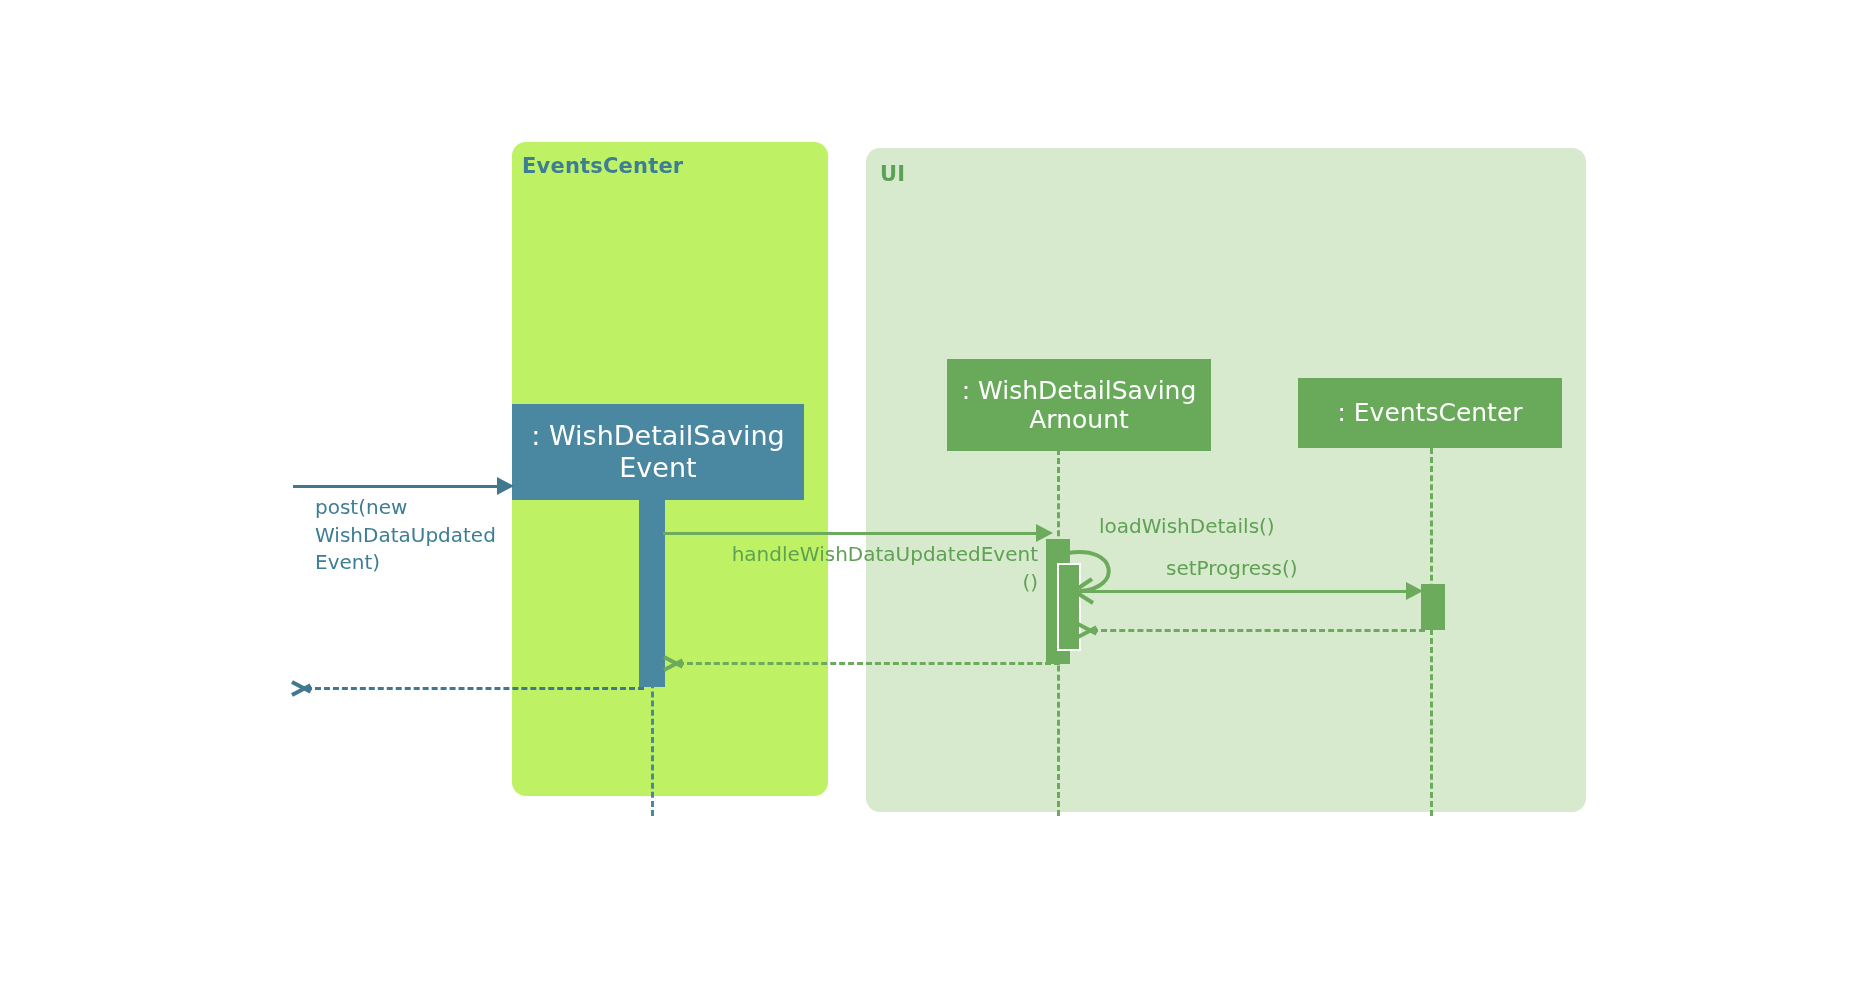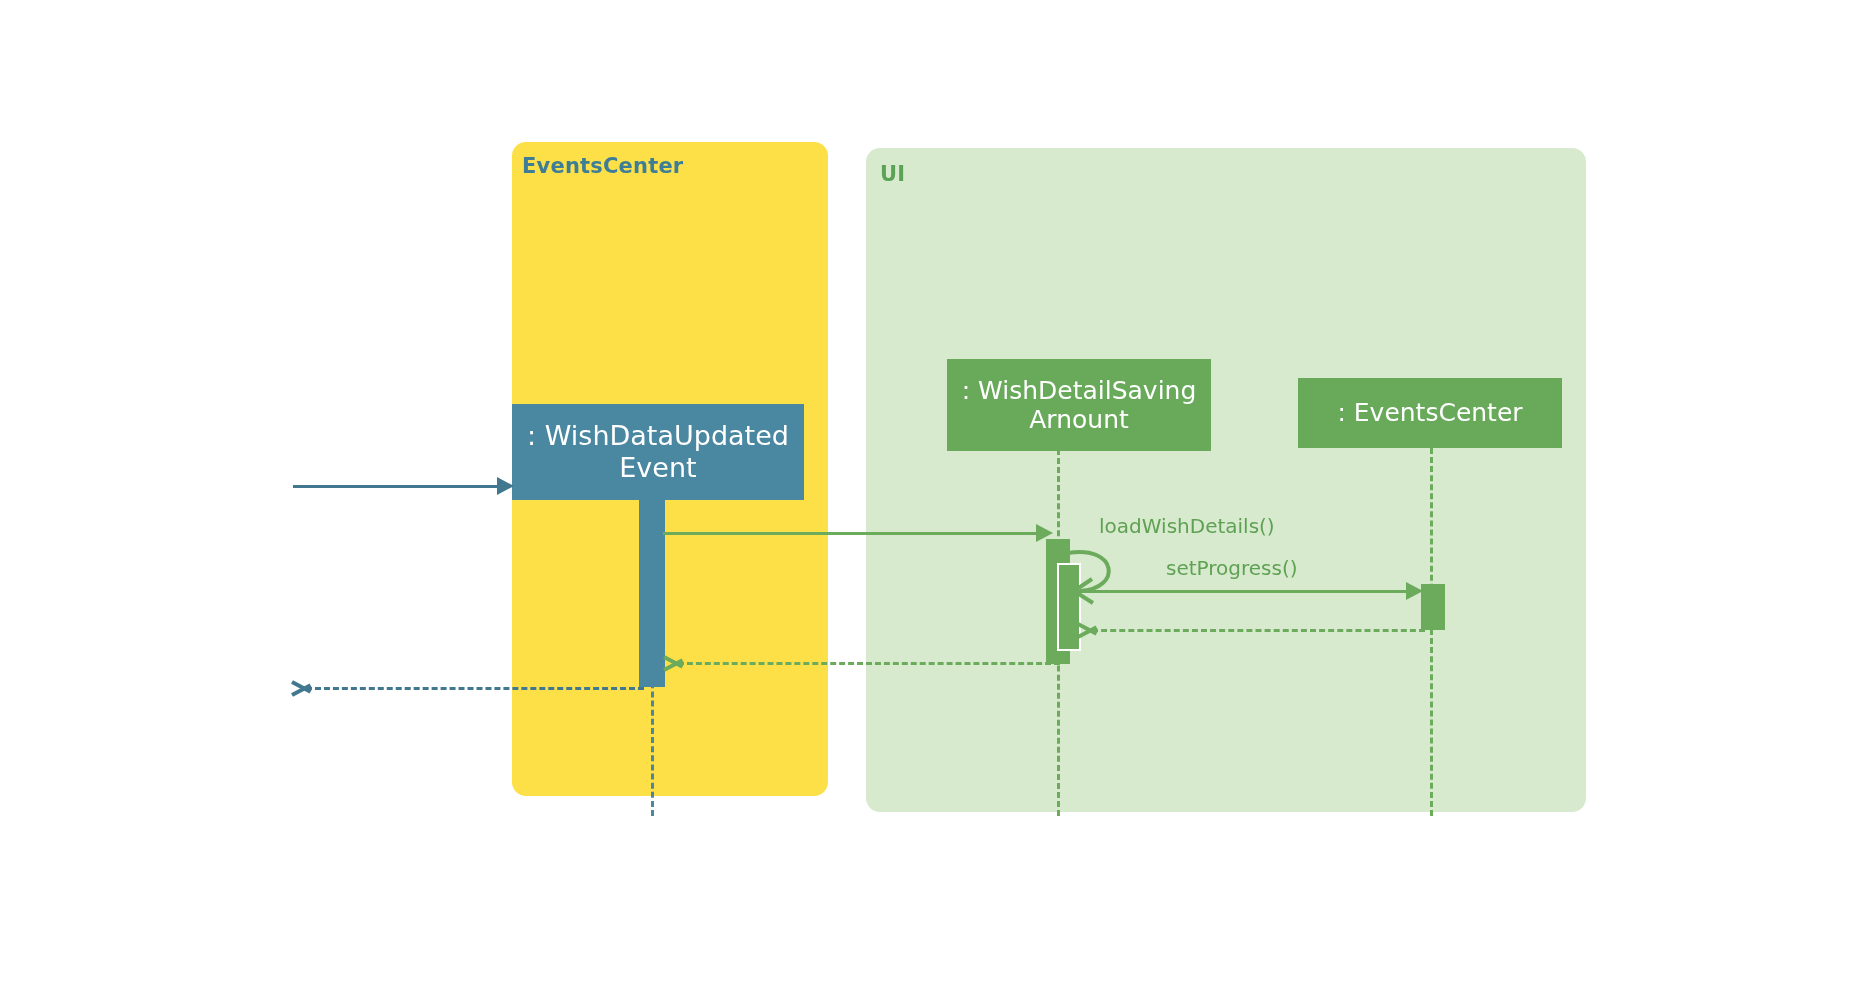--- a/index.html
+++ b/index.html
@@ -29,21 +29,21 @@
     font-size: 21px;
     font-weight: 600;
     letter-spacing: .2px;
     white-space: nowrap;
   }
   #group-eventscenter {
     left: 512px;
     top: 142px;
     width: 316px;
     height: 654px;
-    background: #fde047;
+    background: #bef264;
   }
   #group-eventscenter .group-label {
     left: 10px;
     top: 12px;
     color: #3d7e96;
   }
   #group-ui {
     left: 866px;
     top: 148px;
     width: 720px;
@@ -187,33 +187,38 @@
   <div class="lifeline green" style="left:1430px; top:448px; height:368px;"></div>
 
   <div class="activation blue" style="left:639px; top:500px; width:26px; height:187px;"></div>
 
   <div class="activation green no-border" style="left:1046px; top:539px; width:24px; height:125px;"></div>
 
   <div class="activation green" style="left:1057px; top:563px; width:24px; height:88px;"></div>
 
   <div class="activation green no-border" style="left:1421px; top:584px; width:24px; height:46px;"></div>
 
-  <div class="head blue" style="left:512px; top:404px; width:292px; height:96px;">: WishDataUpdated
+  <div class="head blue" style="left:512px; top:404px; width:292px; height:96px;">: WishDetailSaving
 Event</div>
 
   <div class="head green" style="left:947px; top:359px; width:264px; height:92px;">: WishDetailSaving
 Arnount</div>
 
   <div class="head green" style="left:1298px; top:378px; width:264px; height:70px;">: EventsCenter</div>
 
   <div class="msg-line solid-blue" style="left:293px; top:485px; width:207px;"></div>
   <div class="arrowhead right-solid-blue" style="left:497px; top:477px;"></div>
+  <div class="msg-label blue" style="left:315px; top:494px; width:200px;">post(new
+WishDataUpdated
+Event)</div>
 
   <div class="msg-line solid-green" style="left:663px; top:532px; width:375px;"></div>
   <div class="arrowhead right-solid-green" style="left:1036px; top:524px;"></div>
+  <div class="msg-label green right" style="left:660px; top:541px; width:378px;">handleWishDataUpdatedEvent
+()</div>
 
   <svg class="selfcall" style="left:1060px; top:533px;" width="70" height="90" viewBox="0 0 70 90">
     <path d="M 8 20 C 58 12, 62 56, 20 58" fill="none" stroke="#6cab5c" stroke-width="4"></path>
     <path d="M 32 46 L 14 58 L 33 70" fill="none" stroke="#6cab5c" stroke-width="4" stroke-linecap="butt" stroke-linejoin="miter"></path>
   </svg>
   <div class="msg-label green" style="left:1099px; top:513px; width:260px;">loadWishDetails()</div>
 
   <div class="msg-line solid-green" style="left:1079px; top:590px; width:330px;"></div>
   <div class="arrowhead right-solid-green" style="left:1406px; top:582px;"></div>
   <div class="msg-label green" style="left:1166px; top:555px; width:220px;">setProgress()</div>

